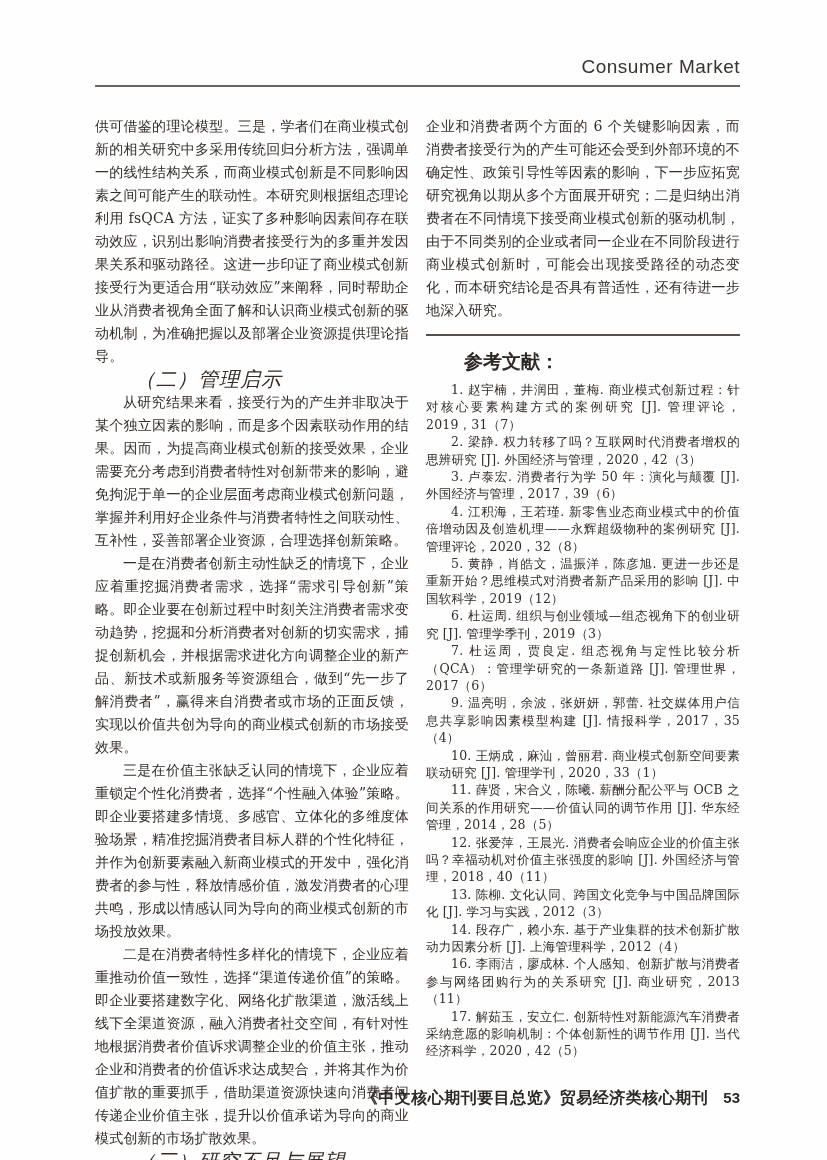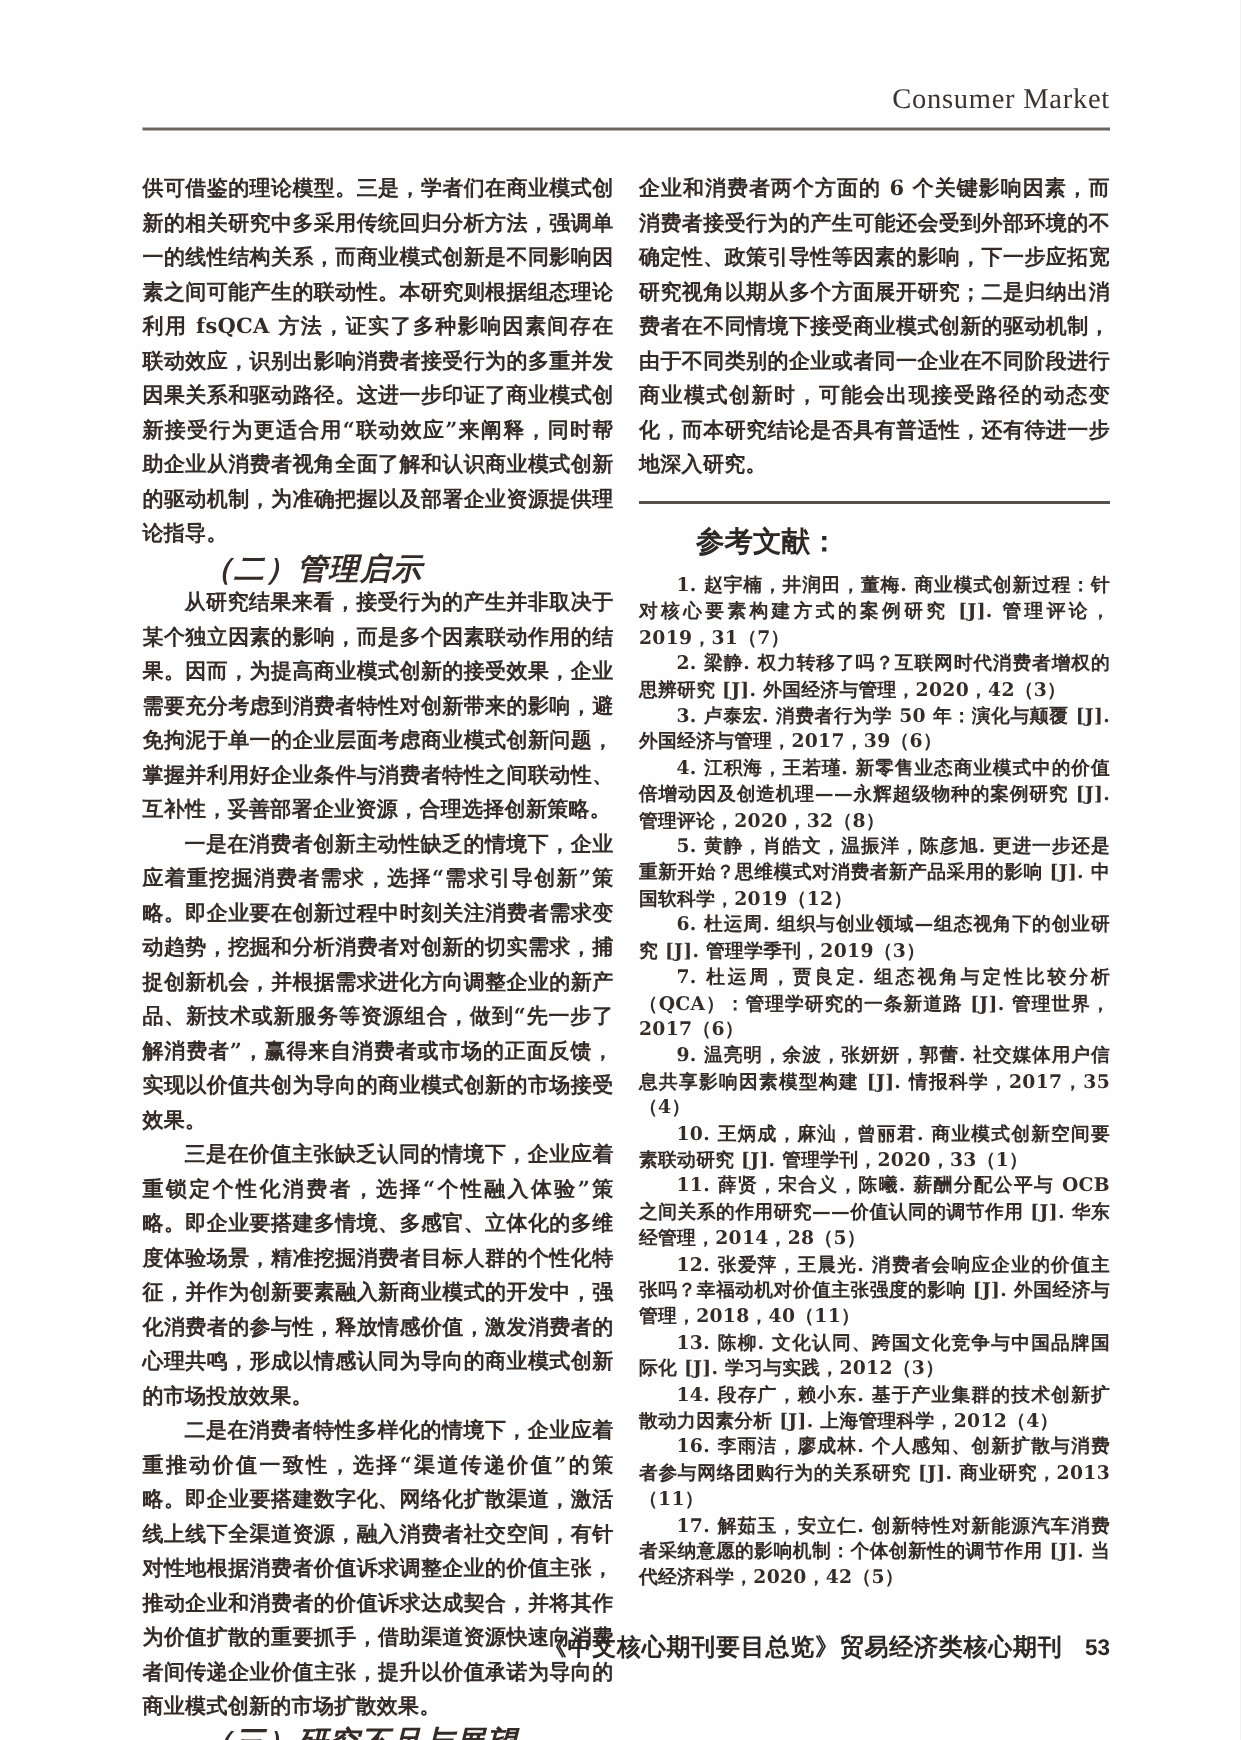--- a/index.html
+++ b/index.html
@@ -11,38 +11,38 @@
     color: #352c28;
     font-family: "DejaVu Serif", "Liberation Serif", serif;
     overflow: hidden;
     box-sizing: border-box;
   }
   .header {
     padding: 56px 87px 0 95px;
   }
   .running-head {
     text-align: right;
-    font-family: Liberation Serif, serif;
+    font-family: Liberation Sans, sans-serif;
     font-size: 19px;
     letter-spacing: 0.5px;
     color: #3b3330;
     padding-bottom: 7px;
   }
   .header-rule {
     border: none;
     border-top: 2px solid #6b6561;
     margin: 0;
   }
   .columns {
     display: flex;
     gap: 17px;
     padding: 28px 87px 0 95px;
   }
   .col { width: 318px; }
-  p { margin: 0; font-weight: bold; }
+  p { margin: 0; }
   .body {
     font-size: 14px;
     line-height: 23px;
     text-align: justify;
     text-indent: 2em;
     letter-spacing: 0.2px;
   }
   .noindent { text-indent: 0; }
   .subheading {
     font-size: 20px;

